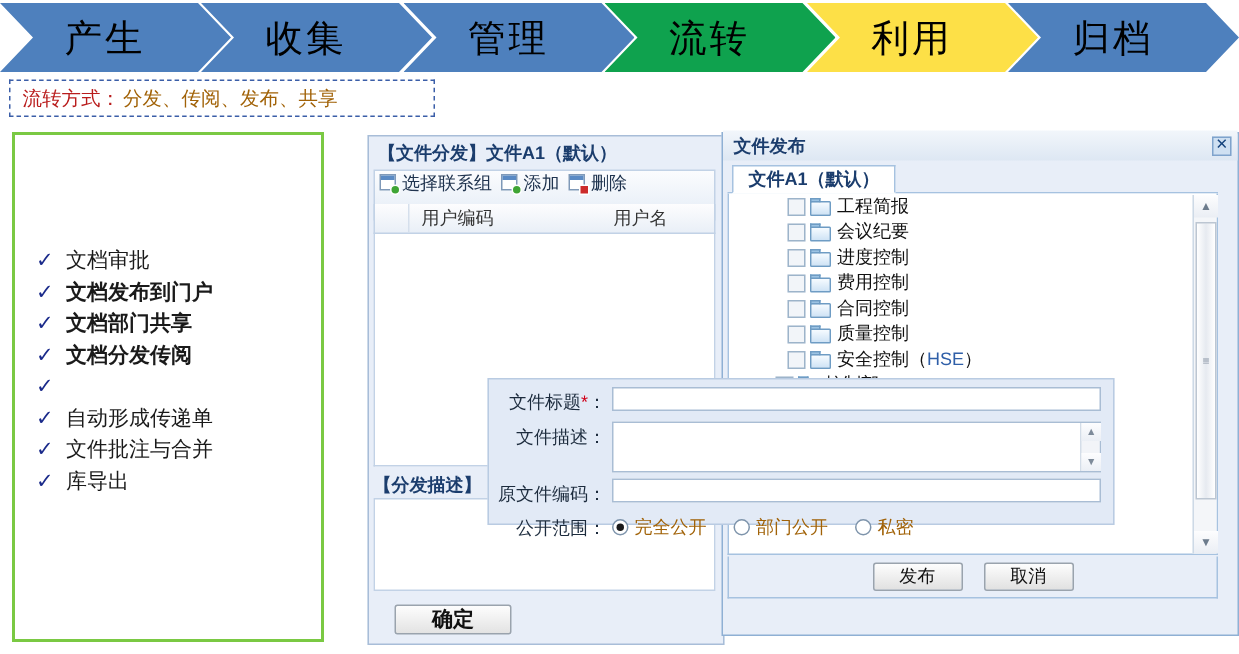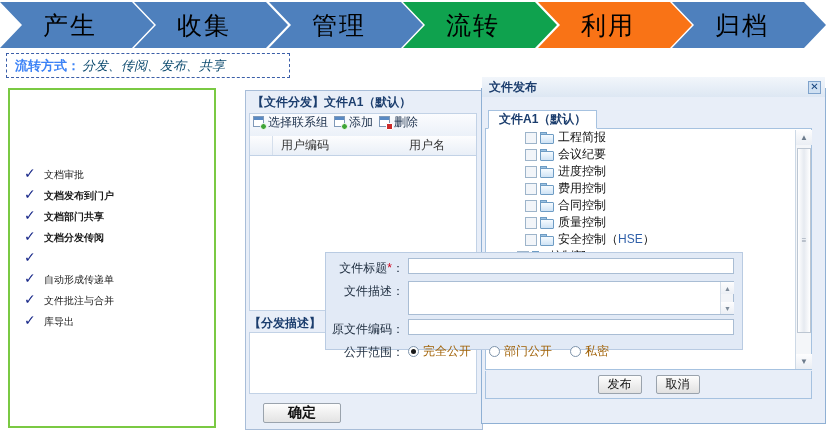--- a/index.html
+++ b/index.html
@@ -50,27 +50,26 @@
     width: 284px; height: 25px;
     border: 1px dashed #3b5ea8;
     box-sizing: border-box;
     display: flex;
     align-items: center;
     padding-left: 8px;
     font-size: 13px;
     color: #333;
   }
   #flow-note .lbl {
-    font-weight: bold;
-    color: #3b82f6;
+    font-weight: normal;
+    color: #b91c1c;
   }
   #flow-note .val {
-    color: #0c4a6e;
+    color: #a16207;
     margin-left: 2px;
-    font-style: italic;
   }
 
   
   #checklist-panel {
     position: absolute;
     left: 8px; top: 88px;
     width: 208px; height: 340px;
     border: 2px solid #7ac943;
     box-sizing: border-box;
     background: #fff;
@@ -88,21 +87,21 @@
   }
   .check-mark {
     color: #1a2a8a;
     font-size: 14px;
     width: 20px;
     flex: 0 0 20px;
     text-align: left;
     font-weight: bold;
   }
   .check-text {
-    font-size: 10px;
+    font-size: 14px;
     color: #1a1a1a;
     font-family: "Liberation Sans", "DejaVu Sans", sans-serif;
   }
   .check-text.bold { font-weight: bold; }
 
   
   #dist-window {
     position: absolute;
     left: 245px; top: 90px;
     width: 238px; height: 340px;
@@ -249,21 +248,21 @@
   #pub-window {
     position: absolute;
     left: 481px; top: 88px;
     width: 345px; height: 336px;
     background: #e8eef8;
     border: 1px solid #8fb0d4;
     box-sizing: border-box;
   }
   #pub-titlebar {
     position: absolute;
-    left: 482px; top: 77px;
+    left: 482px; top: 87px;
     width: 343px; height: 20px;
     background: linear-gradient(#f2f6fb, #dde7f3);
     display: flex;
     align-items: center;
     padding: 0 4px 0 7px;
     box-sizing: border-box;
     font-size: 12px;
     font-weight: bold;
     color: #1b3d6d;
     justify-content: space-between;
@@ -403,21 +402,21 @@
     background: #e8eef8;
     border: 1px solid #a6c2e0;
     border-top: none;
     box-sizing: border-box;
     display: flex;
     align-items: center;
     justify-content: center;
     gap: 14px;
   }
   .pub-btn {
-    width: 44px; height: 19px;
+    width: 60px; height: 19px;
     background: linear-gradient(#fdfdfd, #e1e1e1);
     border: 1px solid #9aa3ad;
     border-radius: 2px;
     box-sizing: border-box;
     font-size: 12px;
     color: #111;
     display: flex;
     align-items: center;
     justify-content: center;
     cursor: default;
@@ -524,21 +523,21 @@
     </div>
     <div class="chev" style="left: 134px; width: 154px; background: rgb(78, 128, 189);">
       <span>收集</span>
     </div>
     <div class="chev" style="left: 269px; width: 154px; background: rgb(78, 128, 189);">
       <span>管理</span>
     </div>
     <div class="chev" style="left: 403px; width: 154px; background: rgb(15, 162, 78);">
       <span>流转</span>
     </div>
-    <div class="chev" style="left: 538px; width: 154px; background: #f97316;">
+    <div class="chev" style="left: 538px; width: 154px; background: #fde047;">
       <span>利用</span>
     </div>
     <div class="chev" style="left: 672px; width: 154px; background: rgb(78, 128, 189);">
       <span>归档</span>
     </div>
   </div>
 
 <div id="flow-note">
   <span class="lbl">流转方式：</span>
   <span class="val">分发、传阅、发布、共享</span>

